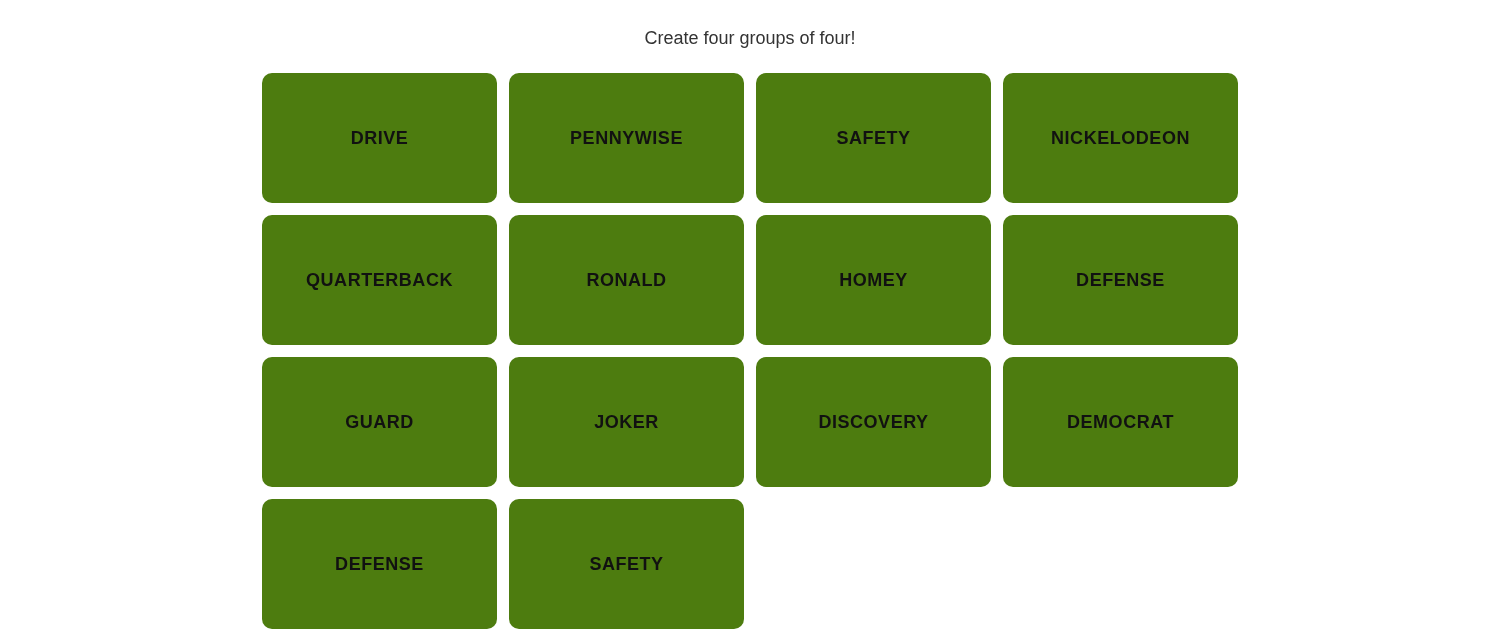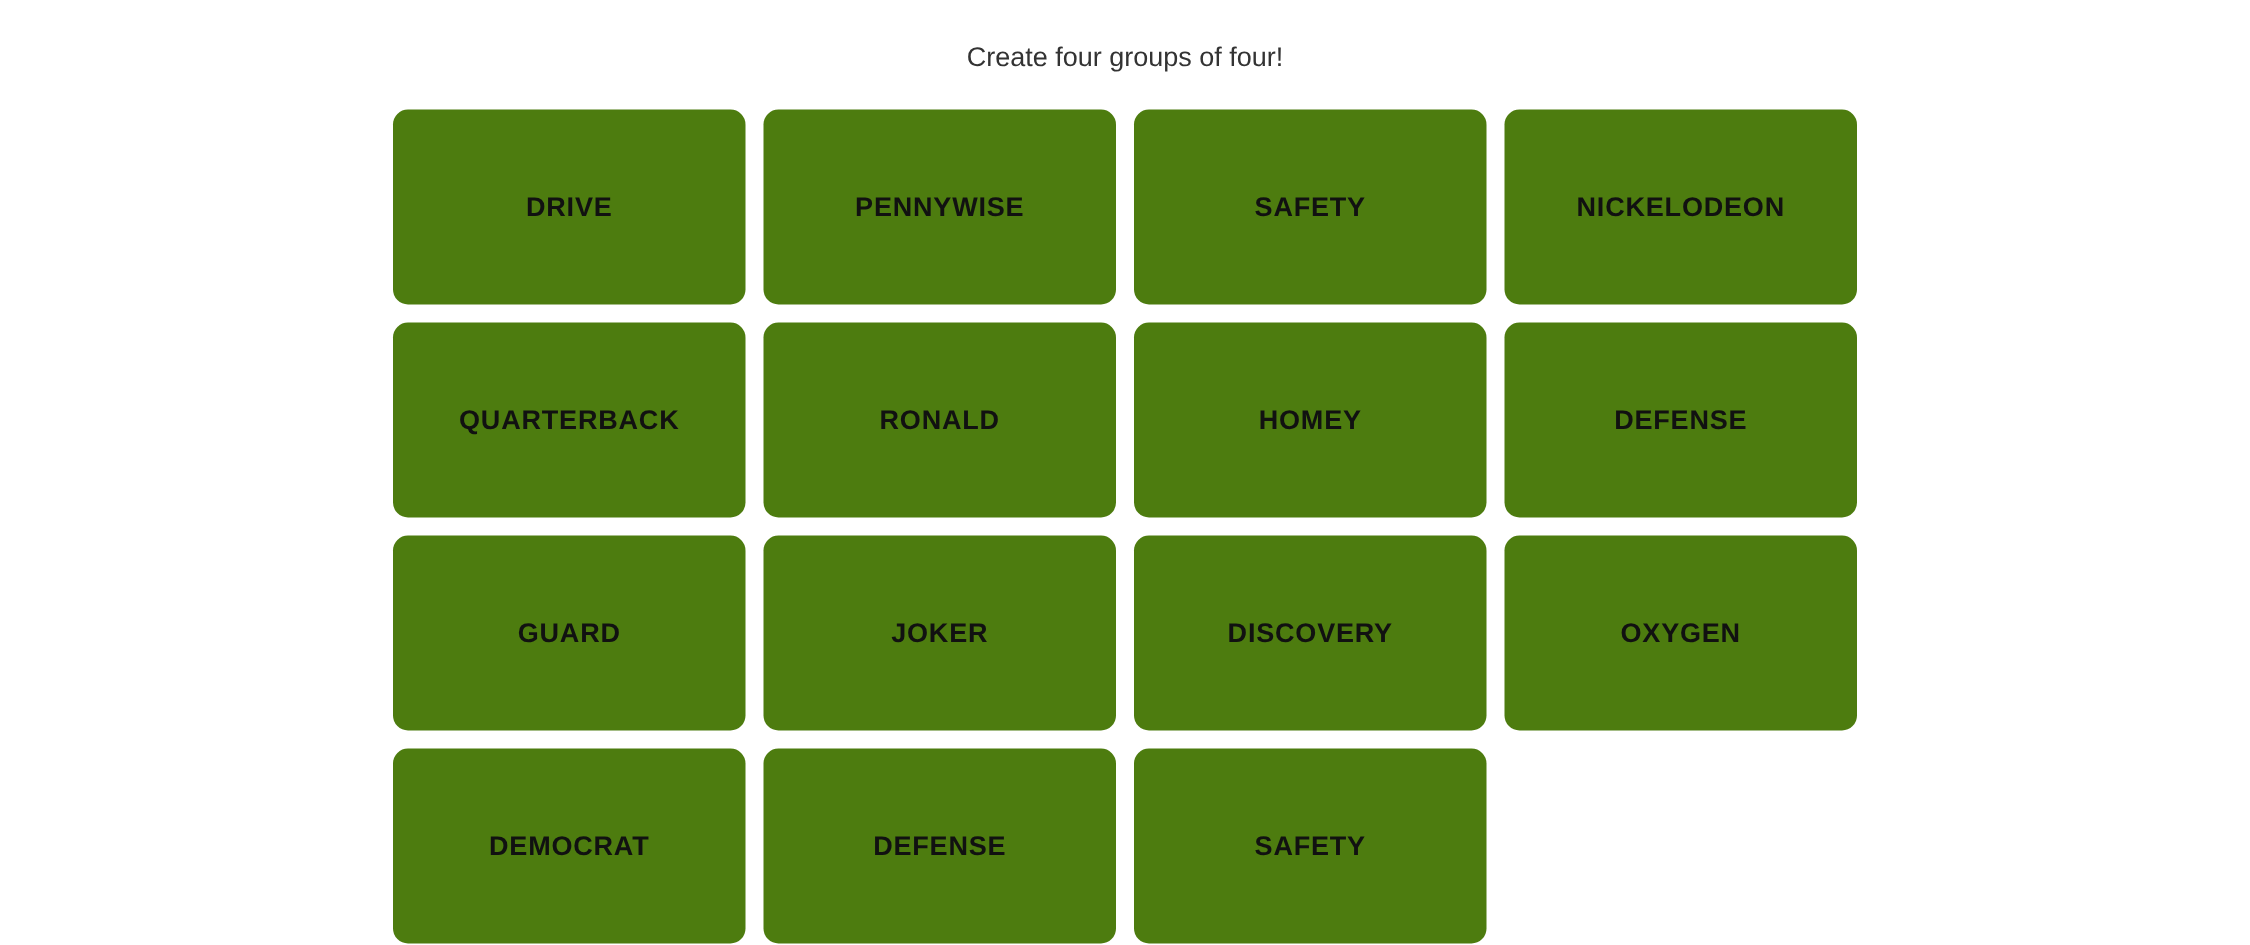--- a/index.html
+++ b/index.html
@@ -89,23 +89,20 @@
     <div class="tile">
       <span class="tile-label">GUARD</span>
     </div>
     <div class="tile">
       <span class="tile-label">JOKER</span>
     </div>
     <div class="tile">
       <span class="tile-label">DISCOVERY</span>
     </div>
     <div class="tile">
-      <span class="tile-label">OXYGEN</span>
-    </div>
-    <div class="tile">
       <span class="tile-label">DEMOCRAT</span>
     </div>
     <div class="tile">
       <span class="tile-label">DEFENSE</span>
     </div>
     <div class="tile">
       <span class="tile-label">SAFETY</span>
     </div>
   </div>
 

